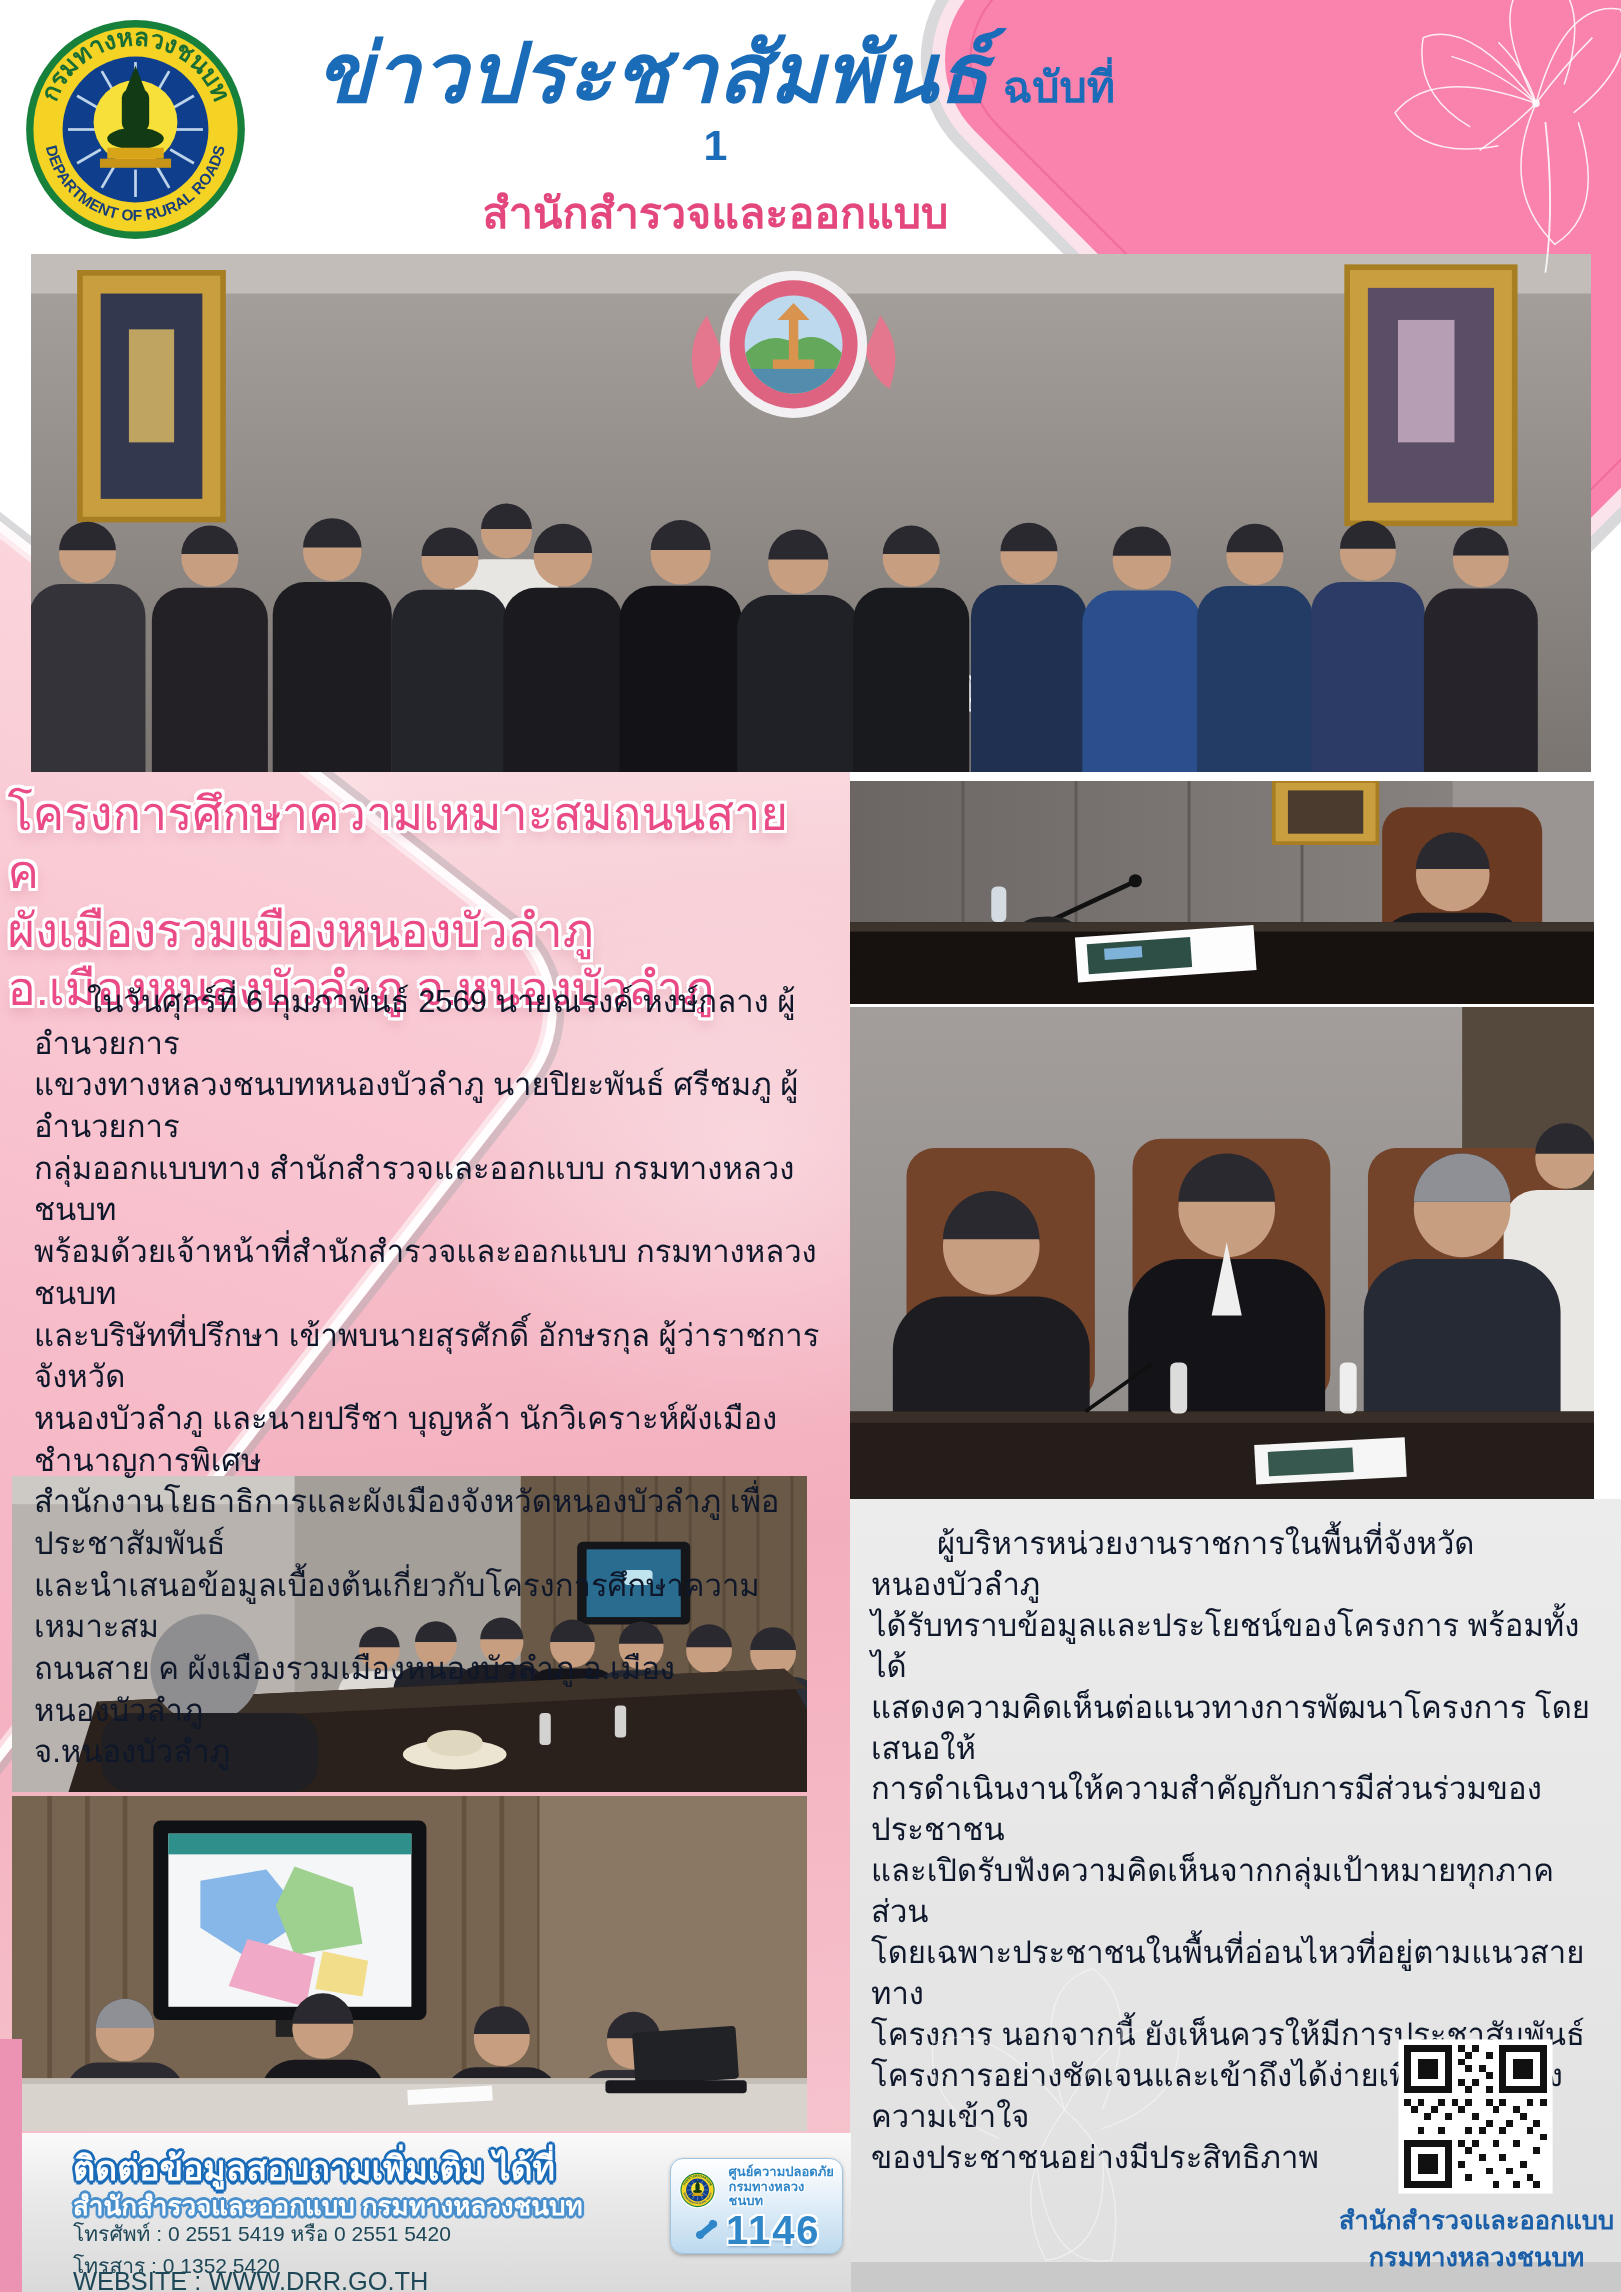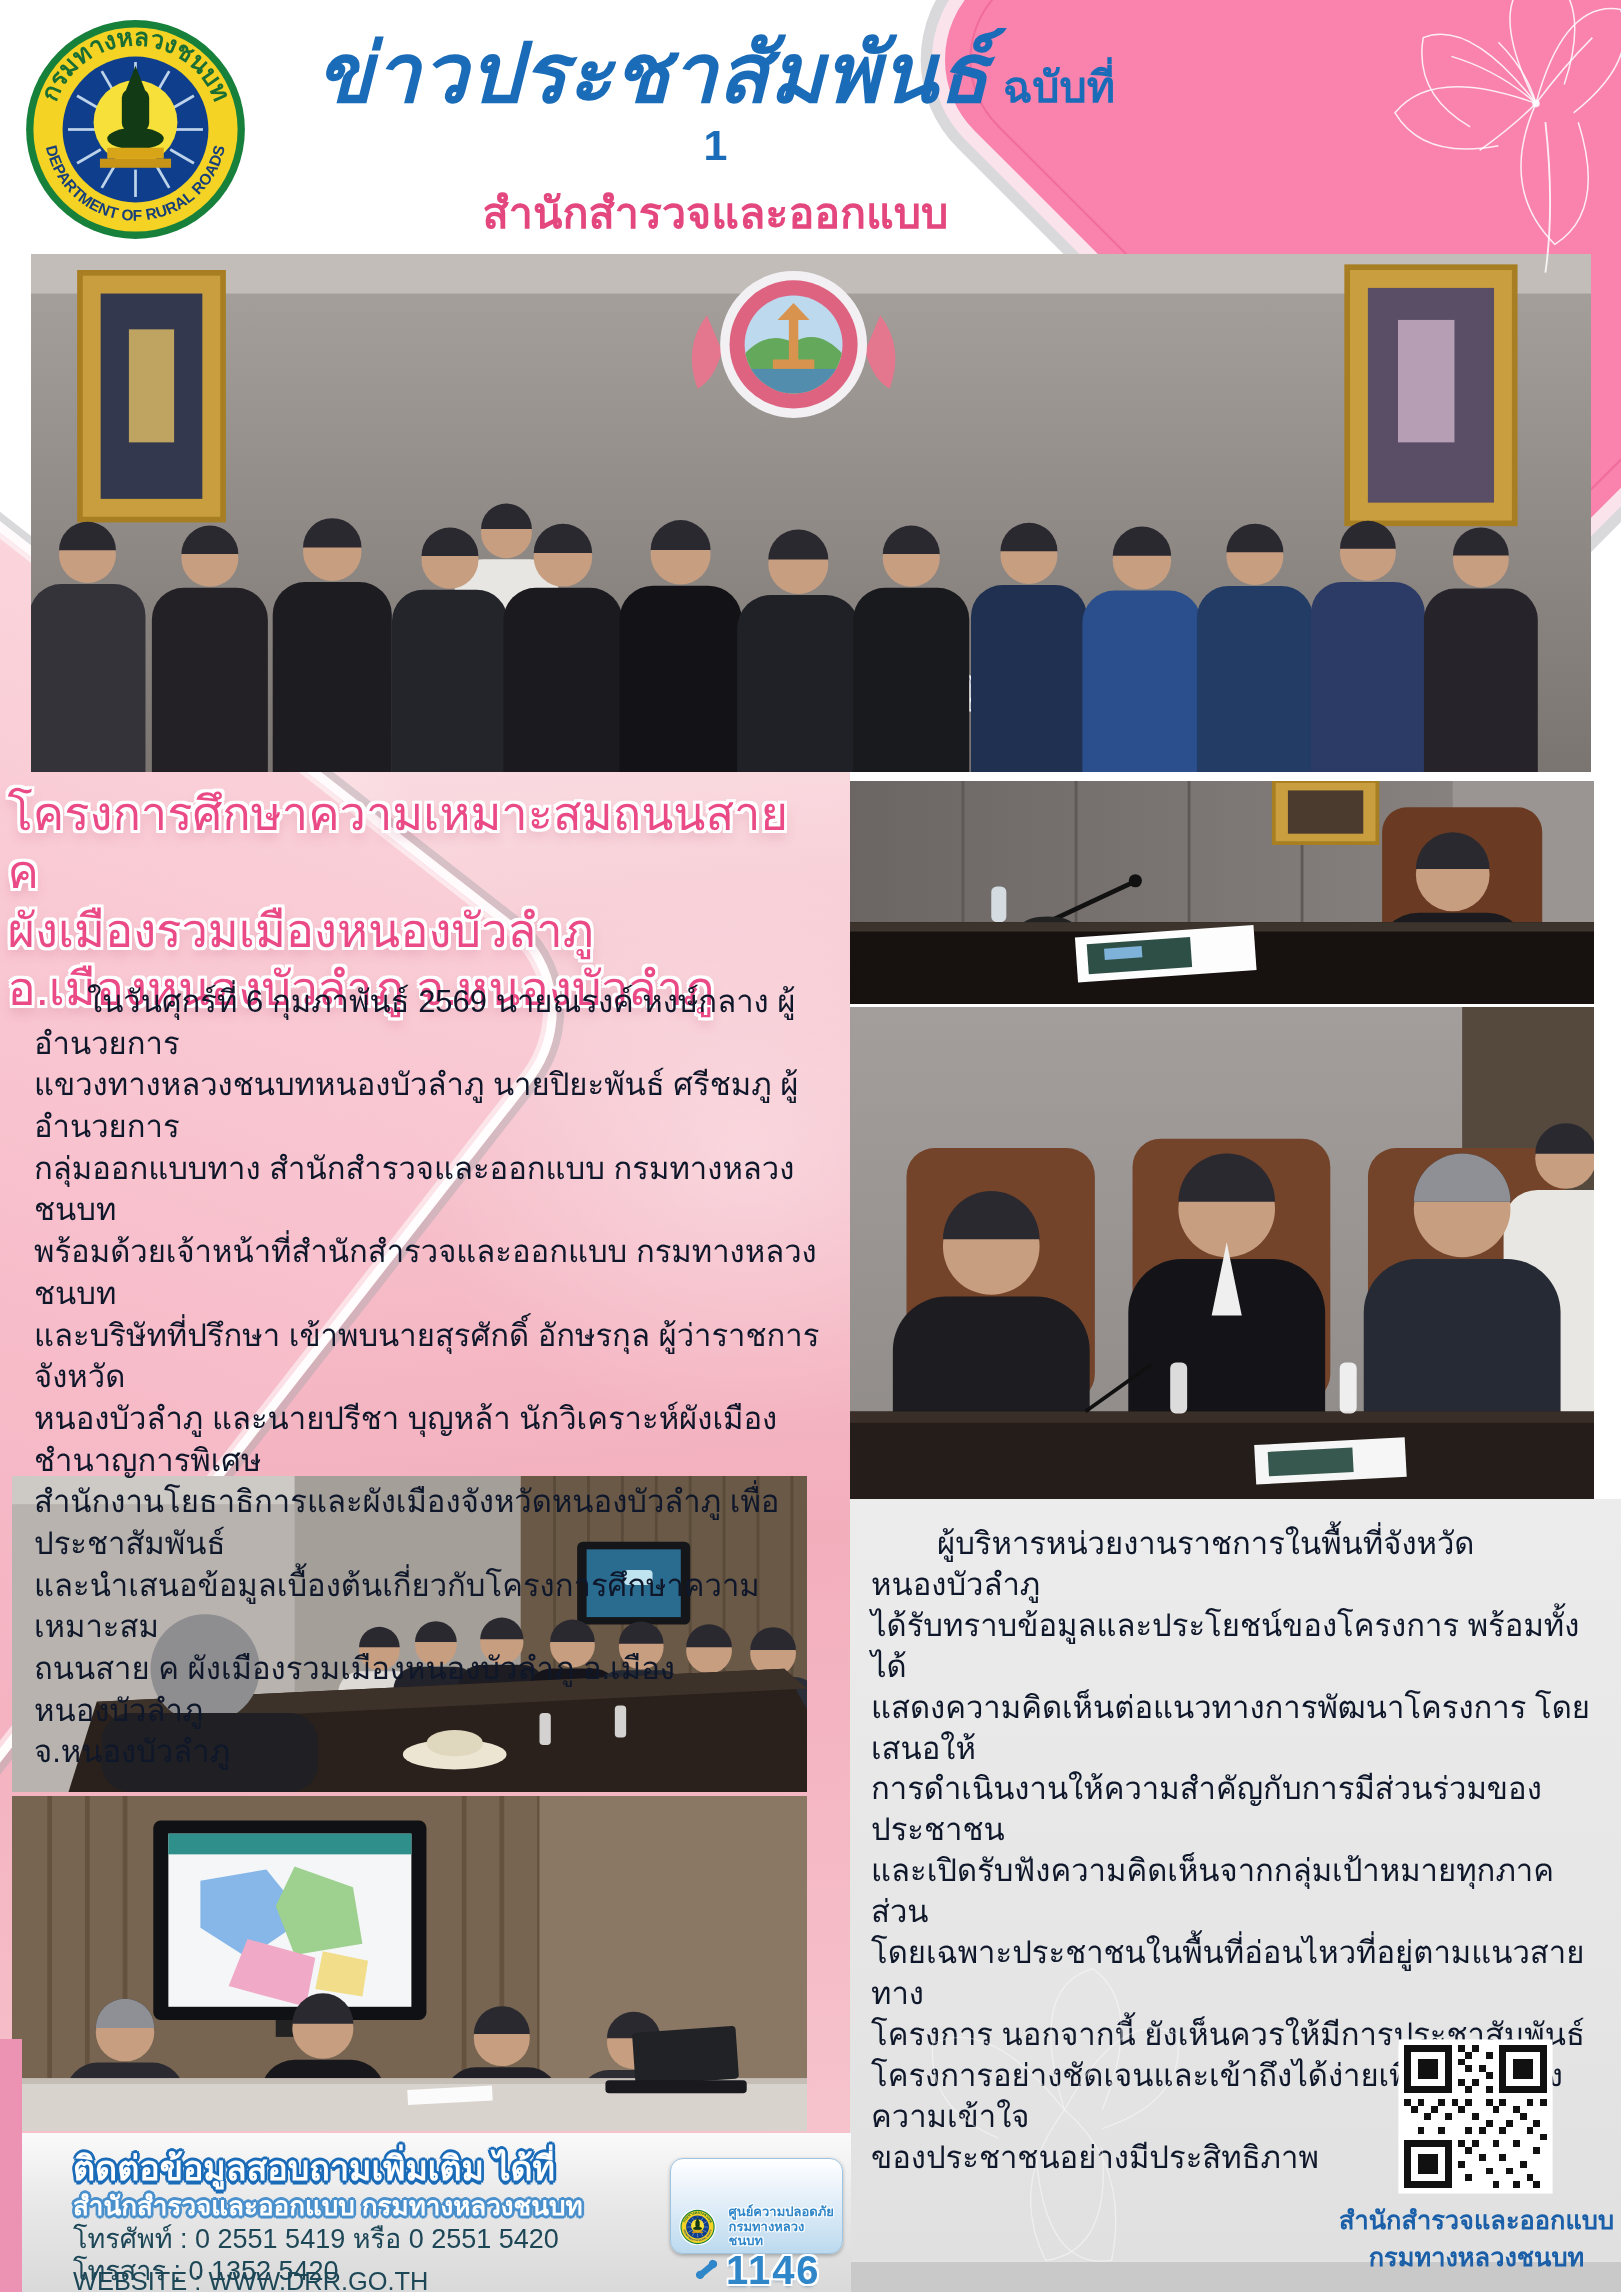--- a/index.html
+++ b/index.html
@@ -61,27 +61,27 @@
   .para1{position:absolute;left:34px;top:981px;width:797px;text-indent:53px;}
   .para2{position:absolute;left:871px;top:1524px;width:734px;text-indent:66px;line-height:1.32;}
 
   
   .f-head1{position:absolute;left:73px;top:2141px;z-index:5;font-size:34px;font-weight:bold;color:#ffffff;
     text-shadow:-1.9px -1.9px 0 #1a6bb8,1.9px -1.9px 0 #1a6bb8,-1.9px 1.9px 0 #1a6bb8,1.9px 1.9px 0 #1a6bb8,
                 -2.8px 0 0 #1a6bb8,2.8px 0 0 #1a6bb8,0 -2.8px 0 #1a6bb8,0 3.8px 0 #1a6bb8;}
   .f-head2{position:absolute;left:73px;top:2185px;z-index:5;font-size:26px;font-weight:bold;color:#ffffff;
     text-shadow:-1.9px -1.9px 0 #4a90cc,1.9px -1.9px 0 #4a90cc,-1.9px 1.9px 0 #4a90cc,1.9px 1.9px 0 #4a90cc,
                 -2.8px 0 0 #4a90cc,2.8px 0 0 #4a90cc,0 -2.8px 0 #4a90cc,0 2.8px 0 #4a90cc;}
-  .f-line{position:absolute;left:73px;z-index:5;font-size:27px;color:#1d4757;}
+  .f-line{position:absolute;left:73px;z-index:5;font-size:21px;color:#1d4757;}
   .f-phone{top:2217px;} .f-fax{top:2249px;} .f-web{top:2267px;font-size:25.4px;}
 
   .hotline{position:absolute;left:670px;top:2158px;width:171px;height:94px;z-index:5;border-radius:13px;
     background:linear-gradient(180deg,#ffffff 0%,#dcebf7 55%,#bcd9ee 100%);
     border:1.9px solid #9ec4e2;box-shadow:0 1.9px 3.8px rgba(0,0,0,.25);}
-  .hotline-top{display:flex;align-items:center;gap:13px;padding:5.6px 5.6px 0 7.5px;margin-top:40px;}
+  .hotline-top{display:flex;align-items:flex-end;gap:13px;padding:5.6px 5.6px 0 7.5px;}
   .hotline-org{font-size:13px;font-weight:bold;color:#2f86c8;line-height:1.15;
     text-shadow:-0.9px -0.9px 0 #fff,0.9px -0.9px 0 #fff,-0.9px 0.9px 0 #fff,0.9px 0.9px 0 #fff;}
   .hotline-num-row{display:flex;align-items:center;justify-content:center;gap:5.6px;margin-top:-1.9px;}
   .hotline-num{font-size:40px;font-weight:bold;color:#2f86c8;letter-spacing:1.9px;
     text-shadow:-1.9px -1.9px 0 #fff,1.9px -1.9px 0 #fff,-1.9px 1.9px 0 #fff,1.9px 1.9px 0 #fff,0 2.8px 2.8px rgba(40,90,140,.4);}
 
   .qr-box{position:absolute;left:1404px;top:2045px;width:143px;height:143px;z-index:4;background:#ffffff;
     box-shadow:0 0 0 5.6px #ffffff;}
   .qr-caption{position:absolute;left:1321px;top:2202px;width:311px;z-index:4;text-align:center;
     font-size:25.4px;font-weight:bold;color:#1a5fa8;line-height:1.45;}

